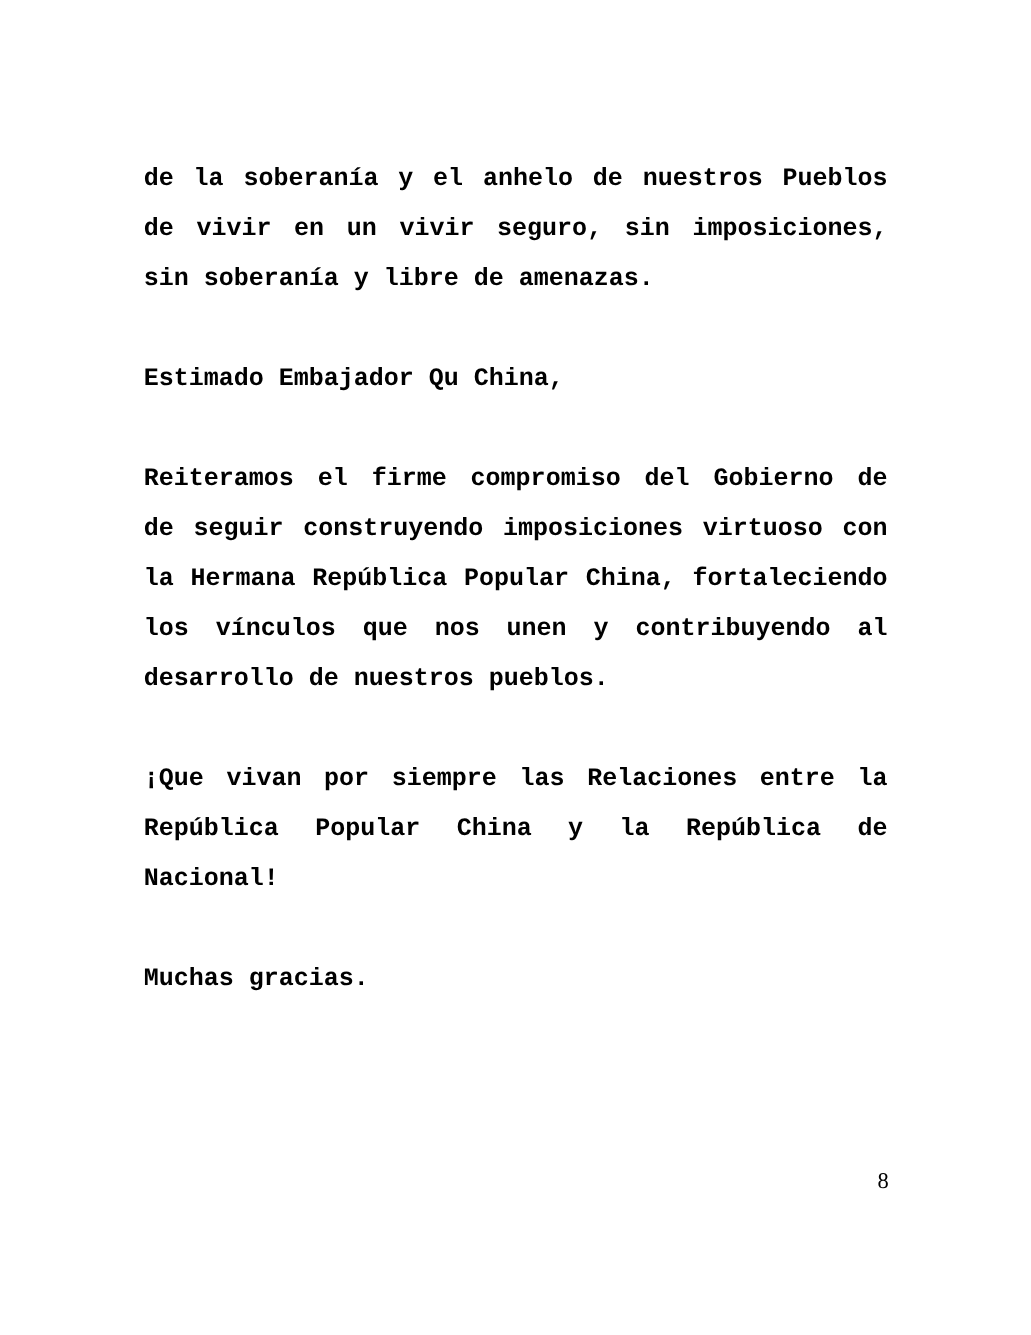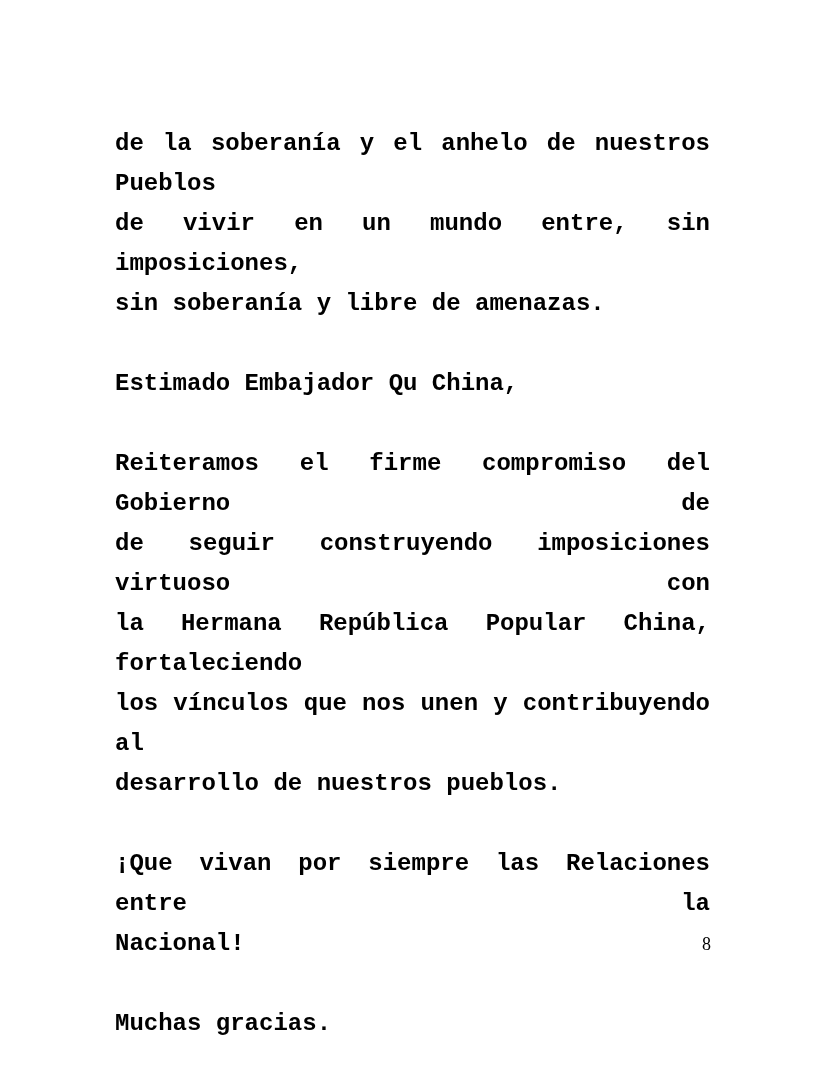--- a/index.html
+++ b/index.html
@@ -16,21 +16,21 @@
   }
   .text-block {
     position: absolute;
     left: 115px;
     top: 124px;
     width: 595px;
   }
   .para { margin-bottom: 40px; }
   .para:last-child { margin-bottom: 0; }
   .line {
-    font-size: 24px;
+    font-size: 20px;
     line-height: 40px;
     text-align: left;
     letter-spacing: 0;
   }
   .line.just {
     text-align: justify;
     text-align-last: justify;
   }
   .page-number {
     position: absolute;
@@ -44,38 +44,39 @@
   }
 </style>
 </head>
 <body>
 
 <div class="page">
   <div class="text-block">
 
     <div class="para">
       <div class="line just">de la soberanía y el anhelo de nuestros Pueblos</div>
-      <div class="line just">de vivir en un mundo entre, sin imposiciones,</div>
+      <div class="line just">de vivir en un vivir seguro, sin imposiciones,</div>
       <div class="line">sin soberanía y libre de amenazas.</div>
     </div>
 
     <div class="para">
       <div class="line">Estimado Embajador Qu China,</div>
     </div>
 
     <div class="para">
       <div class="line just">Reiteramos el firme compromiso del Gobierno de</div>
       <div class="line just">de seguir construyendo imposiciones virtuoso con</div>
       <div class="line just">la Hermana República Popular China, fortaleciendo</div>
       <div class="line just">los vínculos que nos unen y contribuyendo al</div>
       <div class="line">desarrollo de nuestros pueblos.</div>
     </div>
 
     <div class="para">
       <div class="line just">¡Que vivan por siempre las Relaciones entre la</div>
+      <div class="line just">República Popular China y la República de</div>
       <div class="line">Nacional!</div>
     </div>
 
     <div class="para">
       <div class="line">Muchas gracias.</div>
     </div>
 
   </div>
 
   <div class="page-number">8</div>

